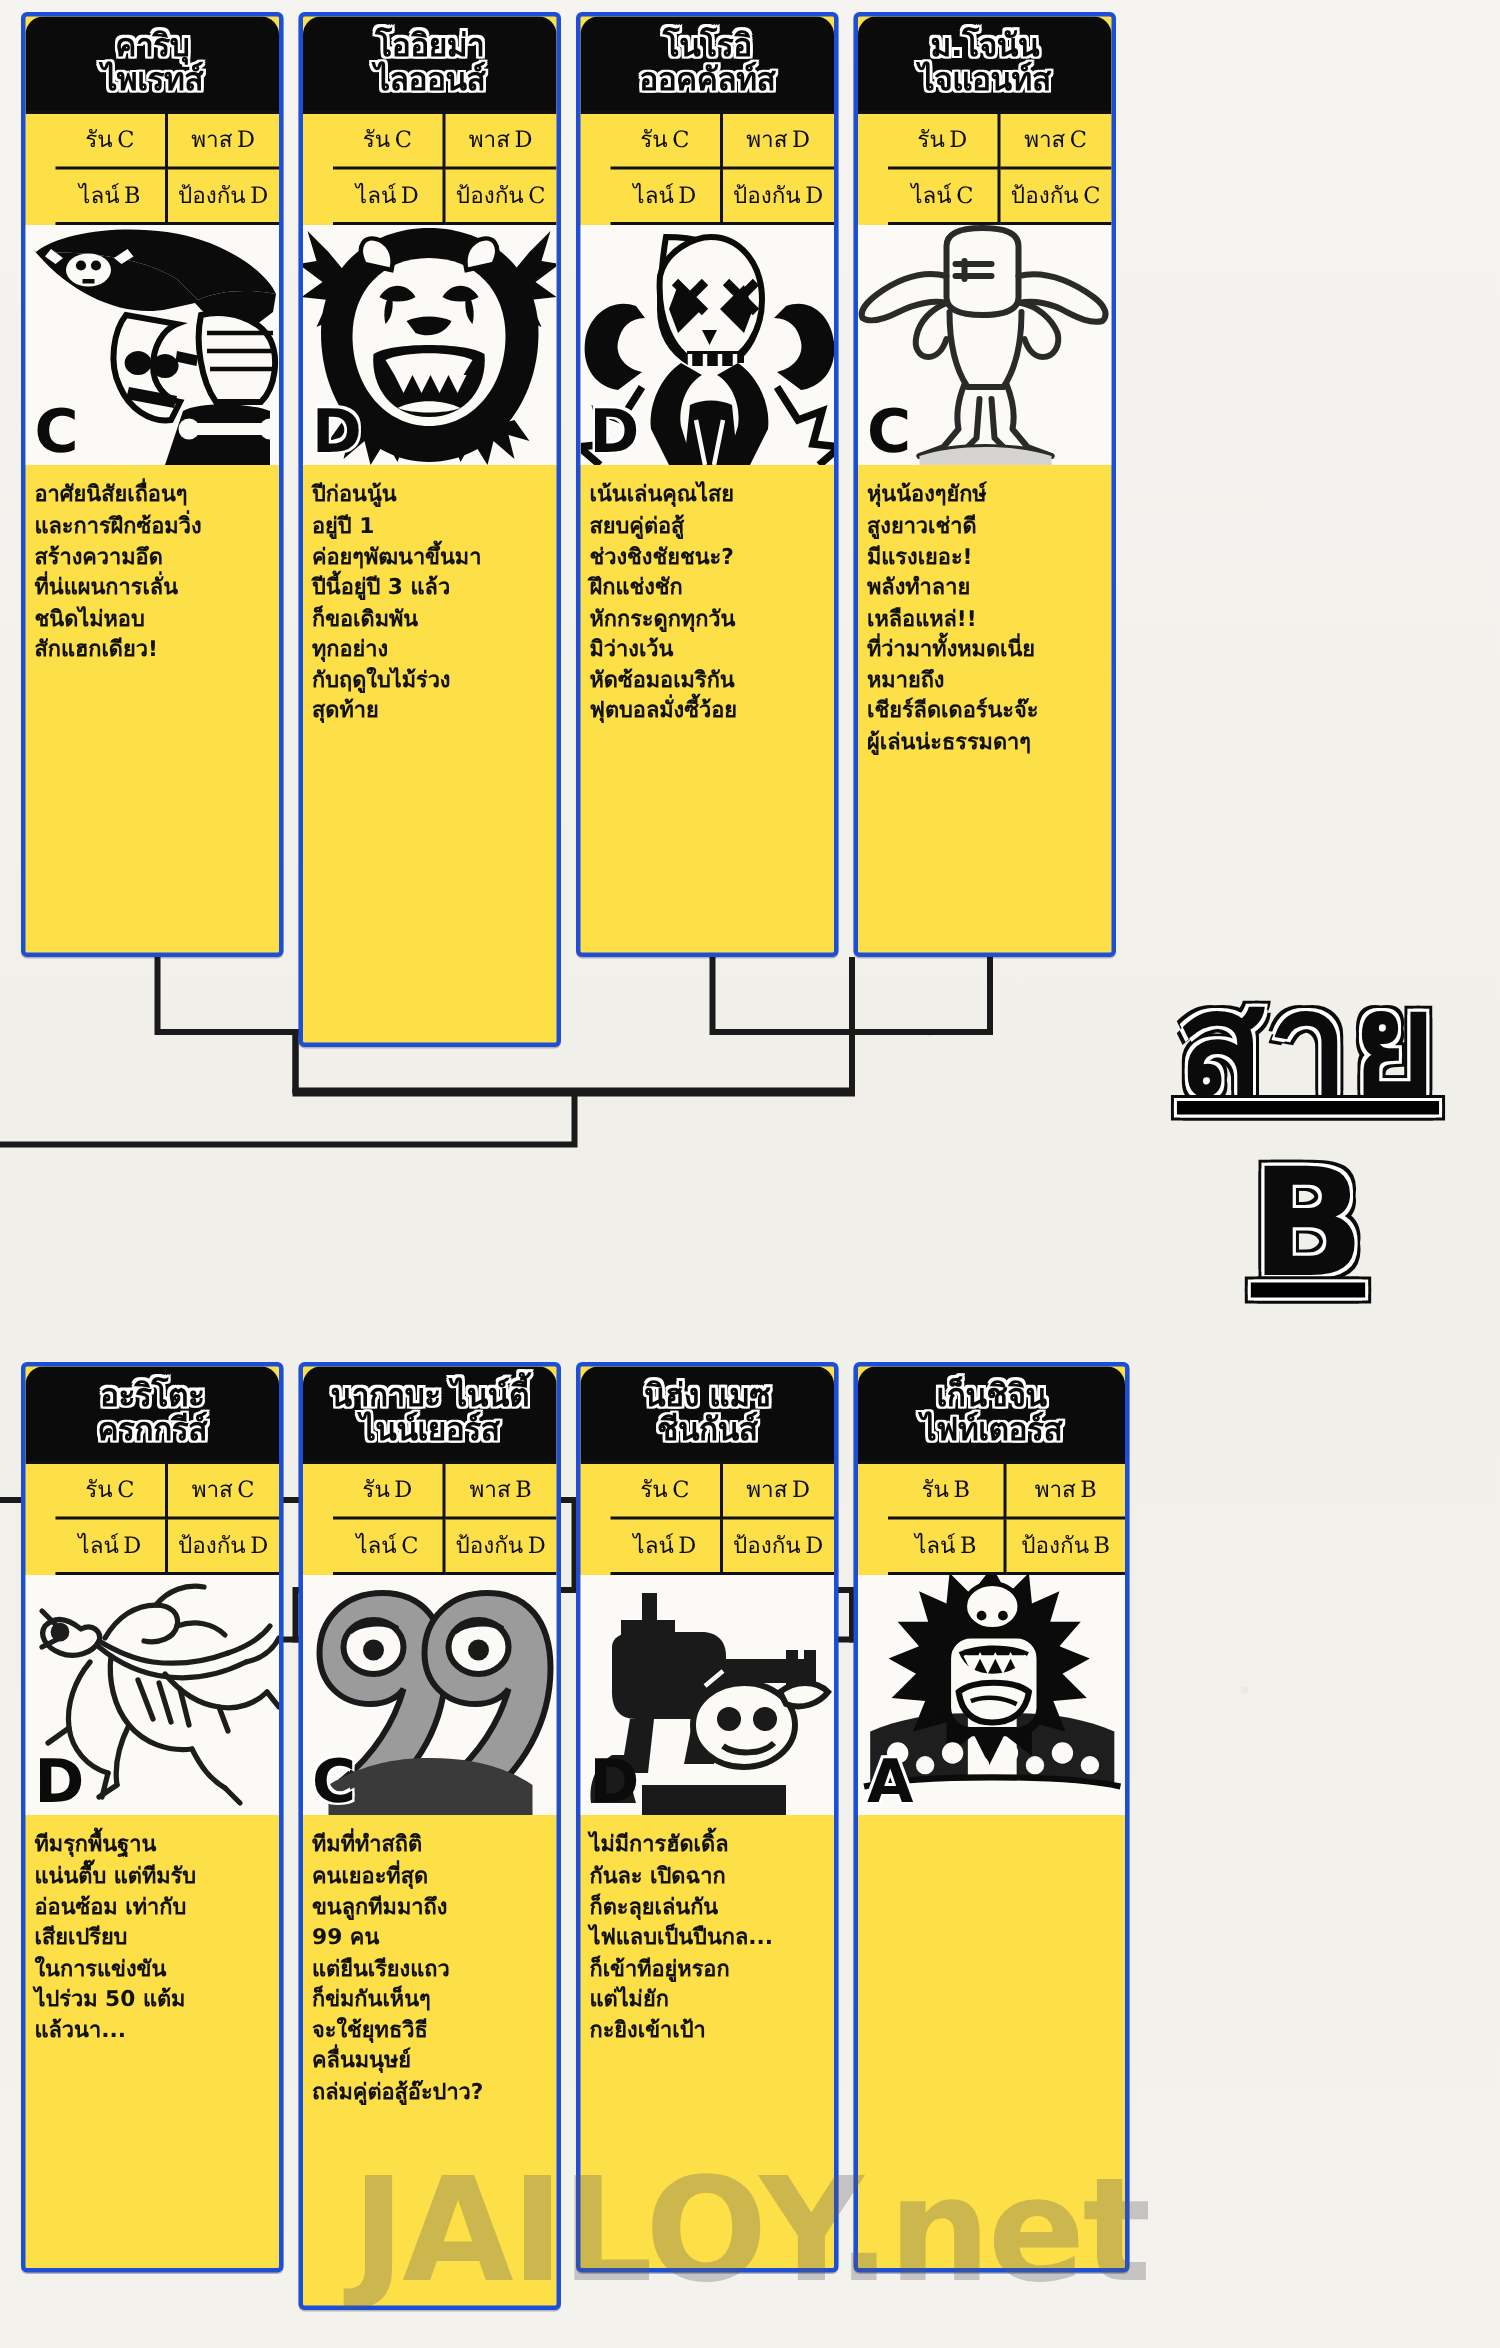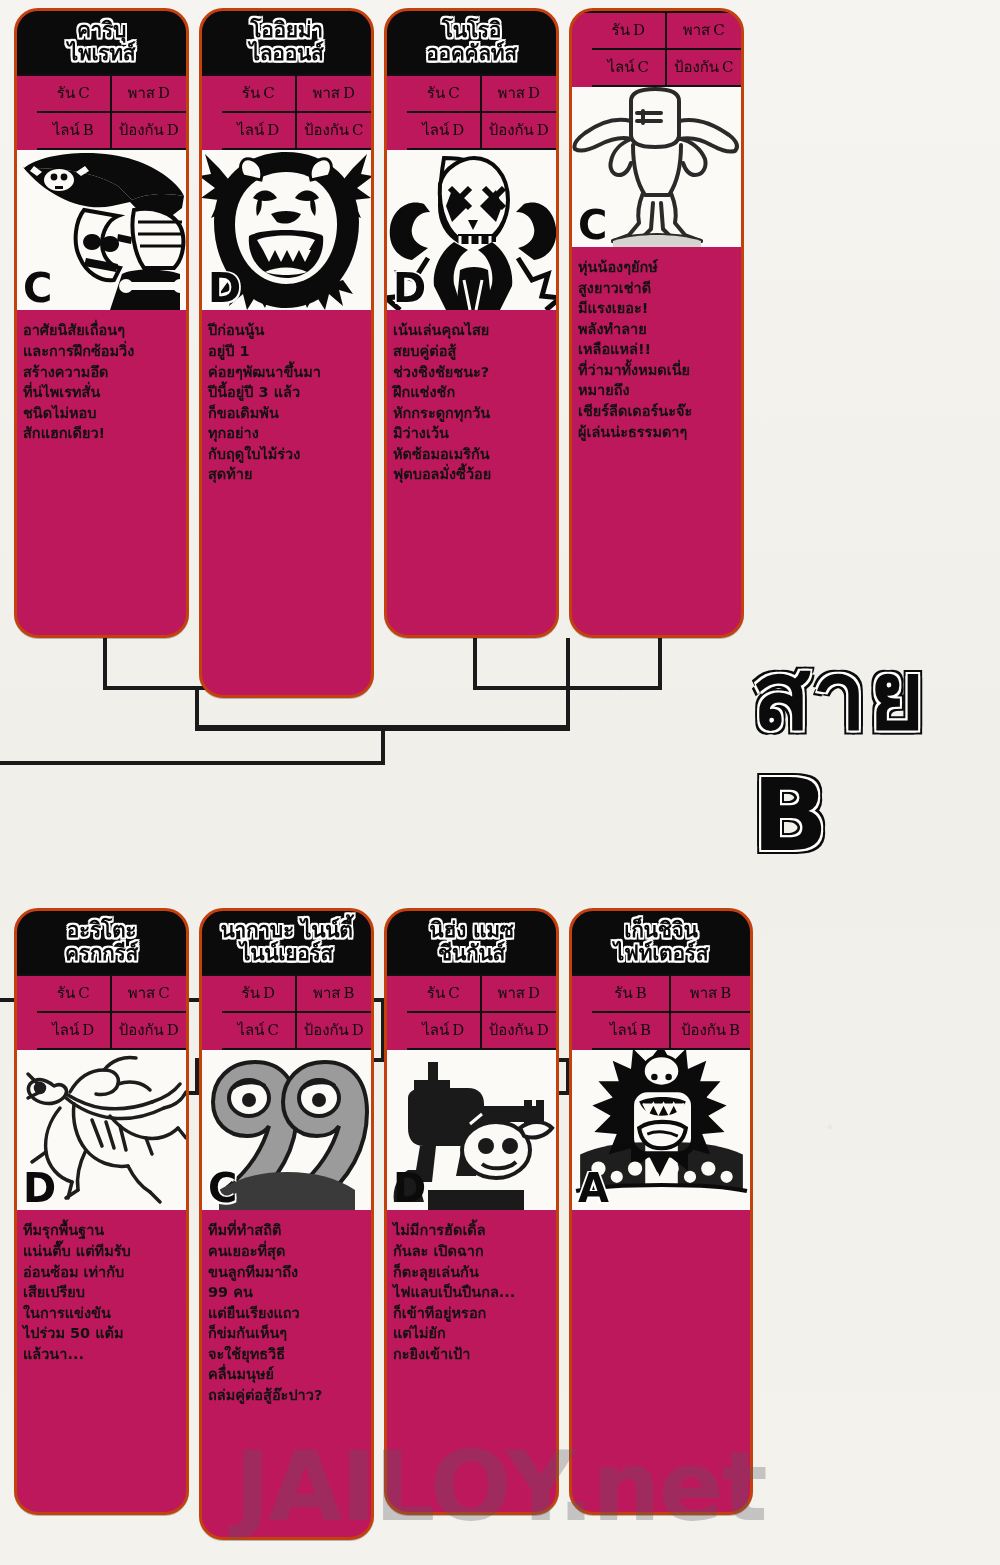--- a/index.html
+++ b/index.html
@@ -20,23 +20,23 @@
       linear-gradient(180deg,#f6f4f0 0%,#f1efea 50%,#f4f2ed 100%);
     pointer-events:none;z-index:0;
   }
 
   
   .bracket-layer{position:absolute;left:0;top:0;width:1000px;height:1565px;z-index:1;}
 
   
   .card{
     position:absolute;
-    background:#be185d;
-    border:3px solid #c2410c;
-    border-radius:24px;
+    background:#fde047;
+    border:3px solid #1d4ed8;
+    border-radius:4px;
     box-sizing:border-box;
     overflow:hidden;
     z-index:3;
     box-shadow:0 1px 0 rgba(0,0,0,.25);
   }
   .card-header{
     background:#0b0b0b;
     color:#fff;
     text-align:center;
     padding:8px 4px 10px;
@@ -106,22 +106,23 @@
     line-height:1.42;
     color:#111;
     font-weight:600;
   }
   .desc span{display:block;white-space:nowrap;}
 
   
   .group-label{
     position:absolute;
     z-index:4;
-    text-align:left;
+    text-align:center;
     line-height:1;
+    text-decoration:underline;
   }
   .group-label .gl-thai{
     font-size:96px;font-weight:bold;color:#0b0b0b;
     letter-spacing:2px;
     text-shadow:
       -2px -2px 0 #fff, 2px -2px 0 #fff,
       -2px  2px 0 #fff, 2px  2px 0 #fff,
       -4px -4px 0 #0b0b0b, 4px -4px 0 #0b0b0b,
       -4px  4px 0 #0b0b0b, 4px  4px 0 #0b0b0b;
     display:block;
@@ -210,21 +211,21 @@
       <rect x="112" y="132" width="54" height="8" rx="4" fill="#fbfaf7"></rect>
       <circle cx="112" cy="136" r="7" fill="#fbfaf7"></circle>
       <circle cx="166" cy="136" r="7" fill="#fbfaf7"></circle>
     </svg>
     <div class="grade onwhite">C</div>
   </div>
   <div class="desc">
     <span>อาศัยนิสัยเถื่อนๆ</span>
       <span>และการฝึกซ้อมวิ่ง</span>
     <span>สร้างความอึด</span>
-      <span>ที่น่ไพเรทสั่น</span>
+      <span>ที่น่แผนการเลั่น</span>
     <span>ชนิดไม่หอบ</span>
       <span>สักแฮกเดียว!</span>
   </div>
 </div>
 
 <div class="card" style="left:199px;top:8px;width:175px;height:690px;">
   <div class="card-header">
     <span class="title-line">โออิยม่า</span>
     <span class="title-line">ไลออนส์</span>
   </div>
@@ -307,20 +308,24 @@
     <span>ช่วงชิงชัยชนะ?</span>
       <span>ฝึกแช่งชัก</span>
     <span>หักกระดูกทุกวัน</span>
       <span>มิว่างเว้น</span>
     <span>หัดซ้อมอเมริกัน</span>
       <span>ฟุตบอลมั่งซี้ว้อย</span>
   </div>
 </div>
 
 <div class="card" style="left:569px;top:8px;width:175px;height:630px;">
+  <div class="card-header">
+    <span class="title-line">ม.โจนัน</span>
+    <span class="title-line">ไจแอนท์ส</span>
+  </div>
   <div class="stats">
     <div class="stat"><span>รัน</span><span class="g">D</span></div>
     <div class="stat"><span>พาส</span><span class="g">C</span></div>
     <div class="stat"><span>ไลน์</span><span class="g">C</span></div>
     <div class="stat"><span>ป้องกัน</span><span class="g">C</span></div>
   </div>
   <div class="art">
     <svg viewBox="0 0 175 160" preserveAspectRatio="xMidYMid slice">
       <g fill="none" stroke="#2a2a2a" stroke-width="4" stroke-linejoin="round" stroke-linecap="round">
         <path d="M62 14 C62 6 70 2 86 2 C102 2 110 6 110 14 L110 48 C110 56 102 60 86 60 C70 60 62 56 62 48Z"></path>

